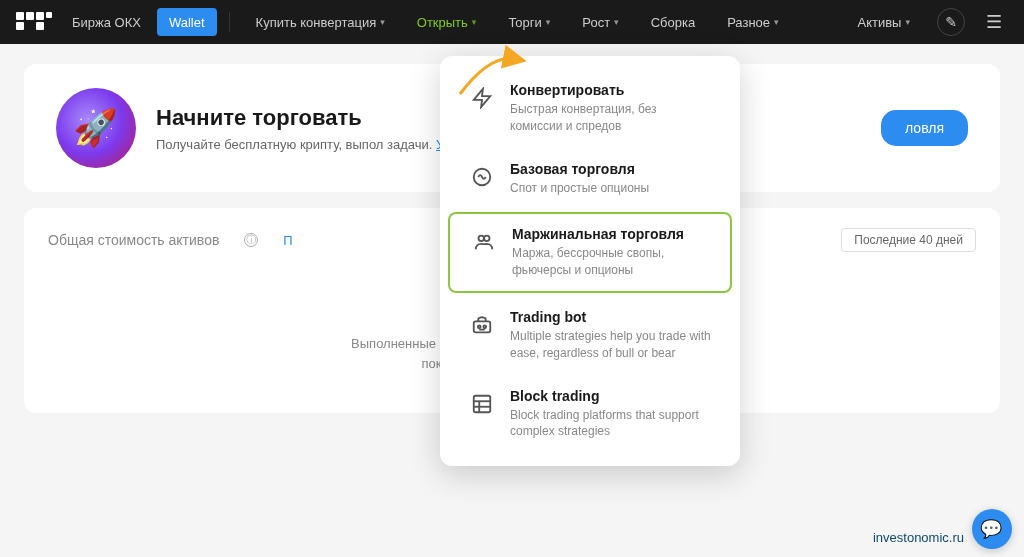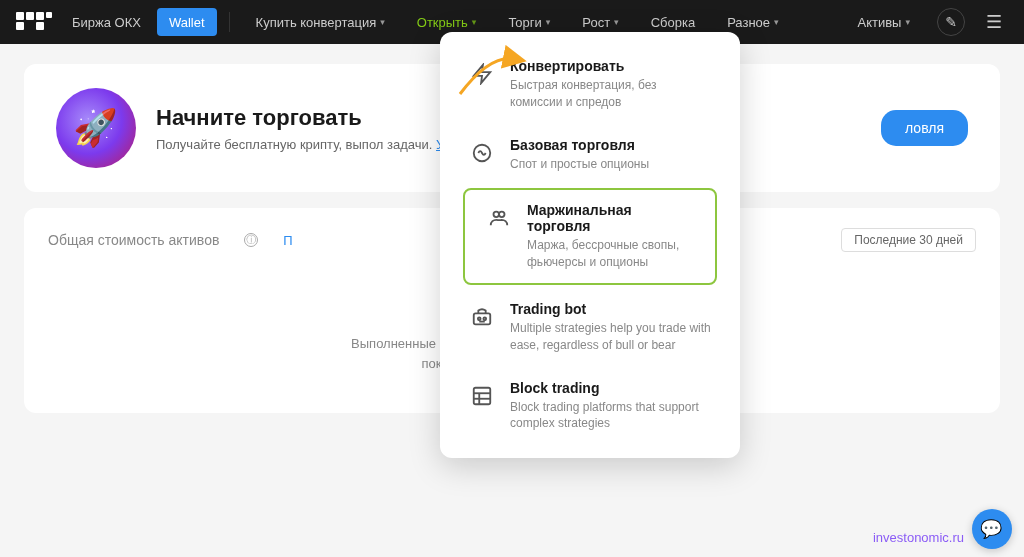--- a/index.html
+++ b/index.html
@@ -226,42 +226,42 @@
     }
     .empty-state p {
       font-size: 13px;
       color: #888;
       line-height: 1.5;
     }
 
     
     .dropdown-overlay {
       position: absolute;
-      top: 32px;
+      top: 56px;
       left: 440px;
       background: #fff;
       border-radius: 12px;
       box-shadow: 0 8px 32px rgba(0,0,0,0.18);
       width: 300px;
       padding: 12px 0;
       z-index: 200;
     }
     .dropdown-item {
       display: flex;
       align-items: flex-start;
       gap: 14px;
       padding: 12px 20px;
       cursor: pointer;
       border-radius: 8px;
       margin: 2px 8px;
     }
     .dropdown-item.highlighted {
       border: 2px solid #8dc63f;
       background: #fff;
-      margin: 4px 23px;
+      margin: 4px 8px;
     }
     .dropdown-item-icon {
       width: 28px;
       height: 28px;
       flex-shrink: 0;
       display: flex;
       align-items: center;
       justify-content: center;
       color: #555;
       margin-top: 2px;
@@ -290,21 +290,21 @@
       width: 80px;
       height: 60px;
     }
 
     
     .watermark {
       position: absolute;
       bottom: 12px;
       right: 60px;
       font-size: 13px;
-      color: #8b5cf6;
+      color: #0c4a6e;
       font-weight: 500;
     }
 
     
     .chat-icon {
       position: absolute;
       bottom: 8px;
       right: 12px;
       width: 40px;
       height: 40px;
@@ -392,21 +392,21 @@
       </p>
     </div>
     <button class="hero-btn">ловля</button>
   </div>
 
   <div class="assets-section">
     <div class="assets-header">
       <span class="assets-title">Общая стоимость активов</span>
       <div class="assets-info-icon">ⓘ</div>
       <a class="portfolio-link">П</a>
-      <button class="period-btn">Последние 30 дней</button>
+      <button class="period-btn">Последние 40 дней</button>
     </div>
 
     <div class="empty-state">
       <h3>No assets found</h3>
       <p>Выполненные сегодня депозиты/приобретения будут<br>показаны на следующий день</p>
     </div>
   </div>
 </div>
 
 <div class="arrow-pointer">

